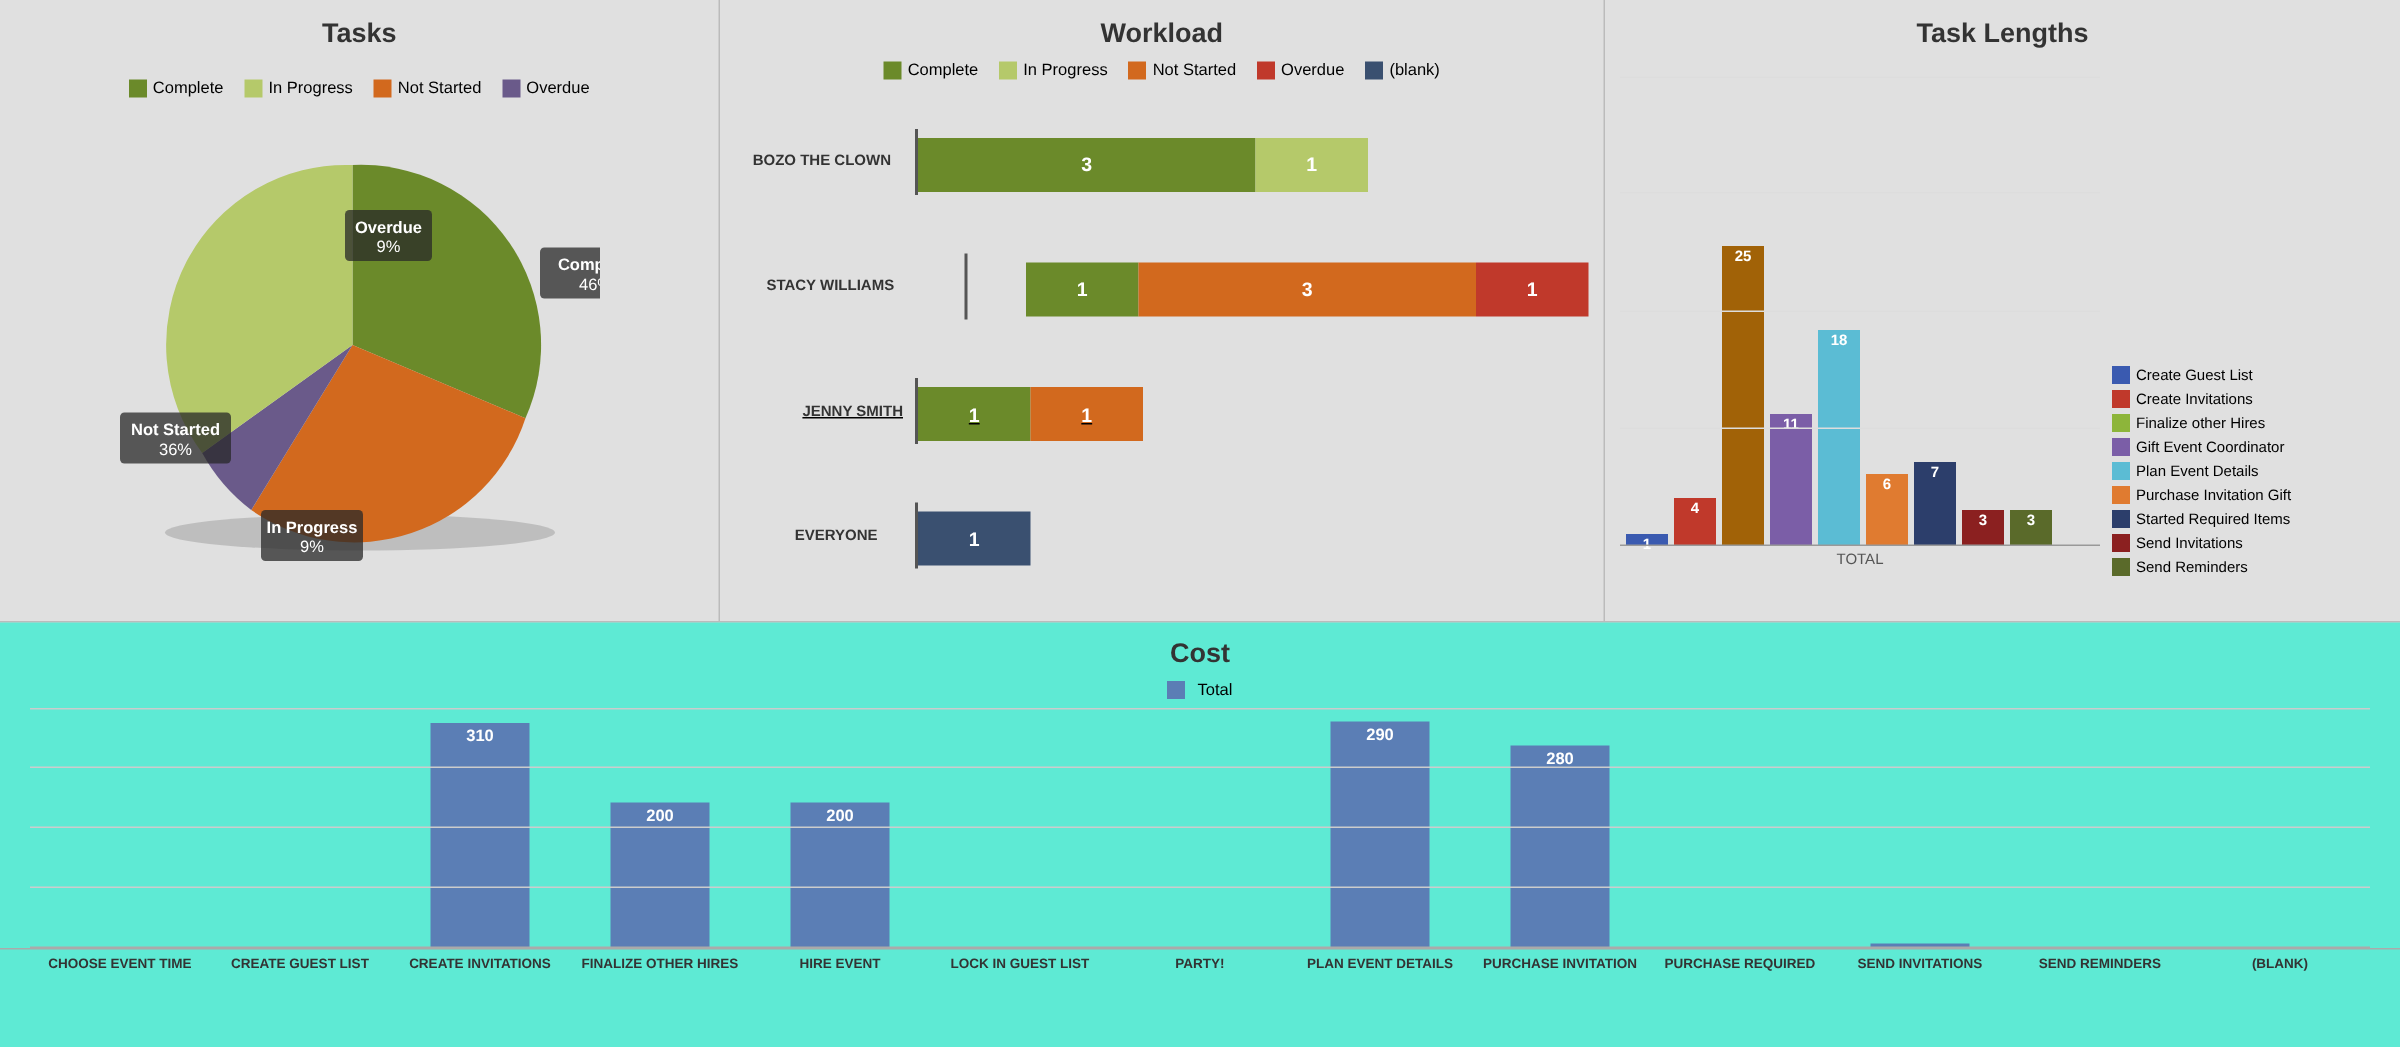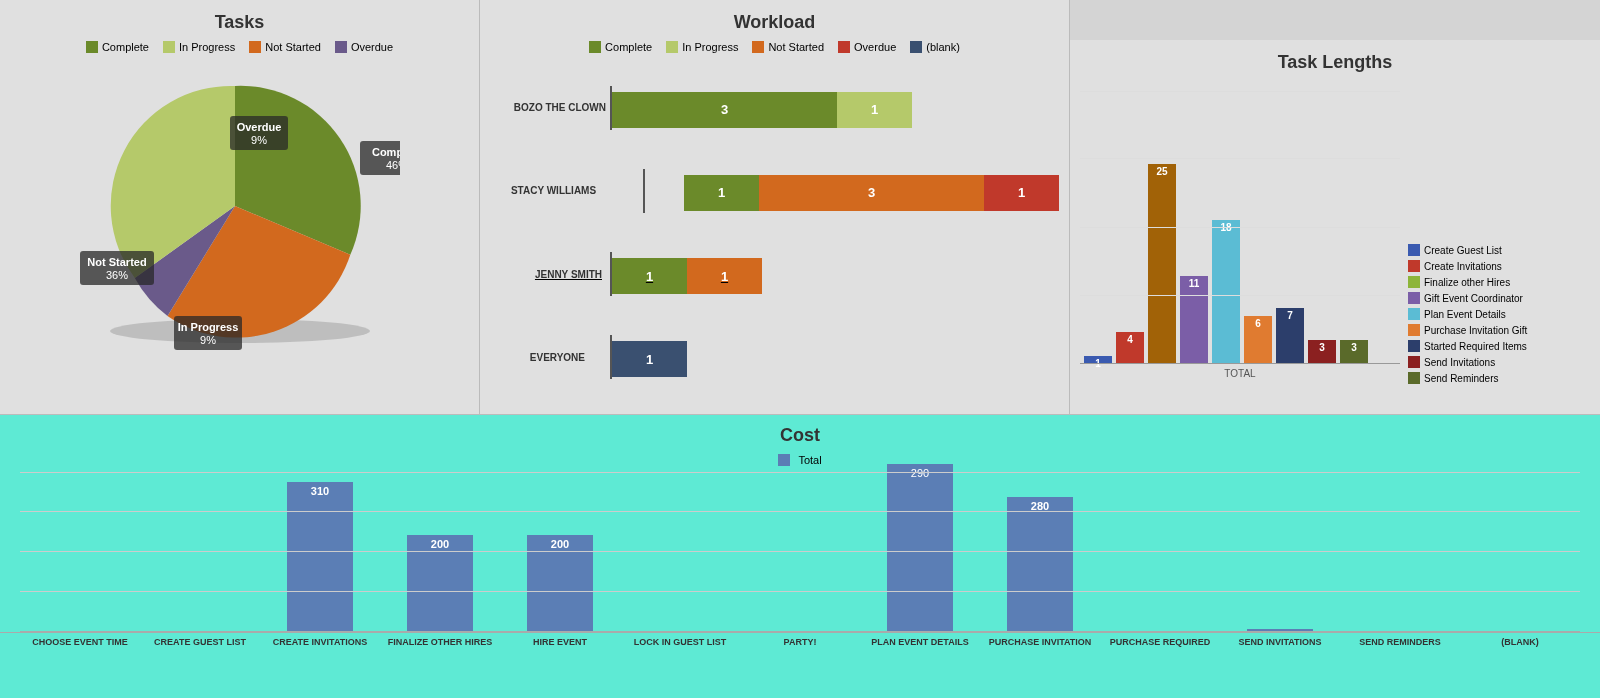--- a/index.html
+++ b/index.html
@@ -36,23 +36,23 @@
       flex-direction: column;
       align-items: center;
     }
     .panel-title {
       font-size: 18px;
       font-weight: bold;
       color: #333;
       text-align: center;
       margin-bottom: 8px;
     }
-    .panel-tasks { width: 480px; }
+    .panel-tasks { width: 480px; gap: 12px; }
     .panel-workload { width: 590px; }
-    .panel-tasklen { width: 530px; border-right: none; margin-top: 40px; }
+    .panel-tasklen { width: 530px; border-right: none; }
 
     
     .legend {
       display: flex;
       flex-wrap: wrap;
       justify-content: center;
       gap: 6px 14px;
       margin-bottom: 8px;
       font-size: 11px;
     }
@@ -208,21 +208,21 @@
         </div>
         <div class="legend-item">
           <span class="legend-swatch" style="background:#3a5070;"></span>
           <span>(blank)</span>
         </div>
       </div>
 
       <div style="width:100%;flex:1;display:flex;flex-direction:column;justify-content:space-around;padding:5px 0;">
 
         <div style="display:flex;align-items:center;height:44px;">
-          <div style="width:120px;font-size:10px;font-weight:bold;text-align:right;padding-right:4px;color:#333;">BOZO THE CLOWN</div>
+          <div style="width:120px;font-size:10px;font-weight:bold;text-align:right;padding-right:16px;color:#333;">BOZO THE CLOWN</div>
           <div style="width:2px;background:#555;align-self:stretch;"></div>
           <div style="display:flex;align-items:center;height:36px;margin-top:4px;">
             <div style="background:#6b8a2a;width:225px;height:36px;display:flex;align-items:center;justify-content:center;color:white;font-weight:bold;font-size:13px;">3</div>
             <div style="background:#b5c96a;width:75px;height:36px;display:flex;align-items:center;justify-content:center;color:white;font-weight:bold;font-size:13px;">1</div>
           </div>
         </div>
 
         <div style="display:flex;align-items:center;height:44px;gap:39px;">
           <div style="width:120px;font-size:10px;font-weight:bold;text-align:right;padding-right:8px;color:#333;">STACY WILLIAMS</div>
           <div style="width:2px;background:#555;align-self:stretch;"></div>
@@ -384,21 +384,21 @@
 
           <div class="cost-col">
             <div style="background:#5b7eb5;width:55%;height:97px;display:flex;align-items:flex-start;justify-content:center;color:white;font-size:11px;font-weight:bold;padding-top:3px;">200</div>
           </div>
 
           <div class="cost-col"></div>
 
           <div class="cost-col"></div>
 
           <div class="cost-col">
-            <div style="background:#5b7eb5;width:55%;height:168px;display:flex;align-items:flex-start;justify-content:center;color:white;font-size:11px;font-weight:normal;padding-top:3px;">290</div>
+            <div style="background:#5b7eb5;width:55%;height:151px;display:flex;align-items:flex-start;justify-content:center;color:white;font-size:11px;font-weight:bold;padding-top:3px;">290</div>
           </div>
 
           <div class="cost-col">
             <div style="background:#5b7eb5;width:55%;height:135px;display:flex;align-items:flex-start;justify-content:center;color:white;font-size:11px;font-weight:bold;padding-top:3px;">280</div>
           </div>
 
           <div class="cost-col"></div>
 
           <div class="cost-col">
             <div style="background:#5b7eb5;width:55%;height:3px;"></div>

